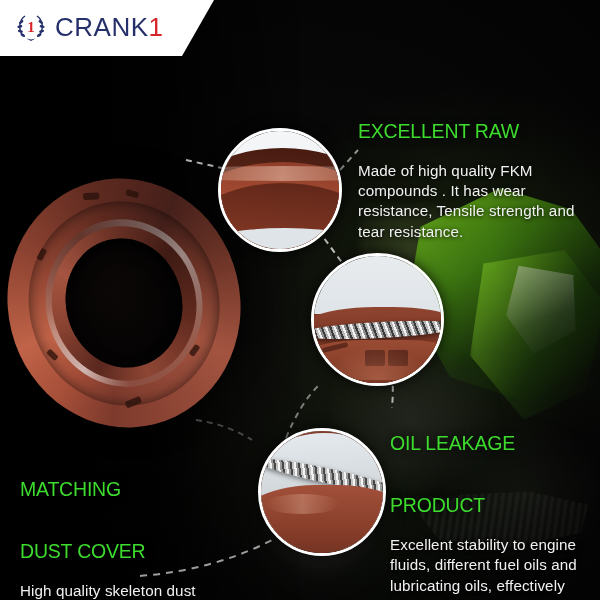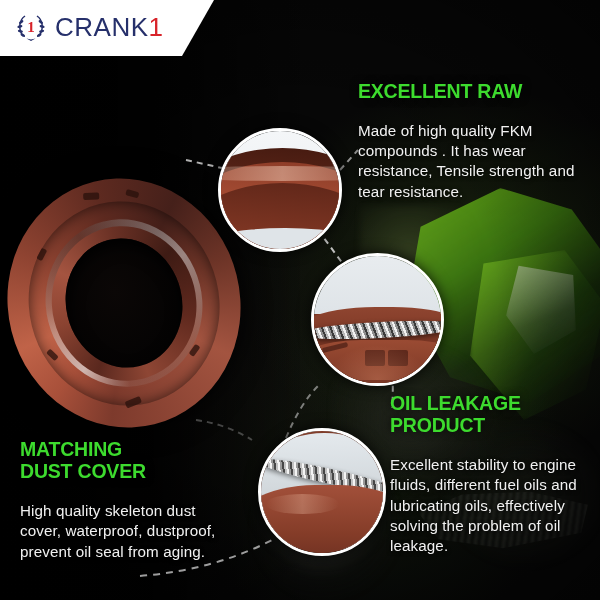--- a/index.html
+++ b/index.html
@@ -179,22 +179,22 @@
   .c3 .hi { position:absolute; left:4%; top:52%; width:60%; height:16%; border-radius:50%;
      background:linear-gradient(90deg,rgba(255,210,185,0),rgba(255,215,190,.28),rgba(255,210,185,0)); }
 
   
   .dash-svg { position:absolute; inset:0; z-index:10; pointer-events:none; }
 
   
   .tb { position:absolute; z-index:20; }
   .h-main { font-size:35px; line-height:1.02; font-weight:700; color:#3ddb2e;
             letter-spacing:-.4px; text-shadow:0 0 10px rgba(0,0,0,.9); }
-  .h-sec { font-size:19.5px; line-height:1.13; font-weight:700; color:#3ddb2e;
-           letter-spacing:-.2px; text-shadow:0 0 8px rgba(0,0,0,.9); }
+  .h-sec { font-size:19.5px; line-height:1.13; font-weight:400; color:#3ddb2e;
+           letter-spacing:-.2px; text-shadow:0 0 8px rgba(0,0,0,.9);margin-top:40px; }
   .p-body { font-size:15.2px; line-height:1.33; color:#f1f1f1; font-weight:400;
             letter-spacing:.1px; text-shadow:0 1px 4px rgba(0,0,0,.95); margin-top:19px; }
 
   #blk-title { left:22px; top:80px; width:250px; }
   #blk-raw   { left:358px; top:80px; width:228px; }
   #blk-dust  { left:20px; top:438px; width:215px; }
   #blk-leak  { left:390px; top:392px; width:205px; }
 </style>
 </head>
 <body>

